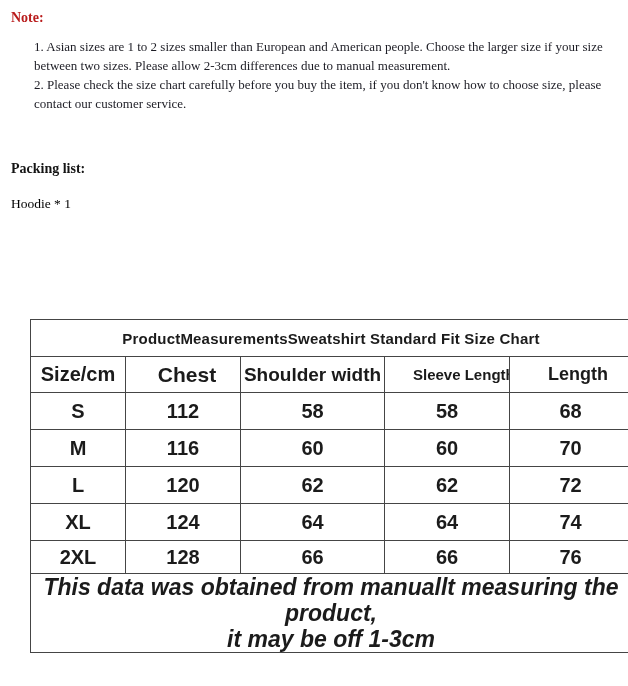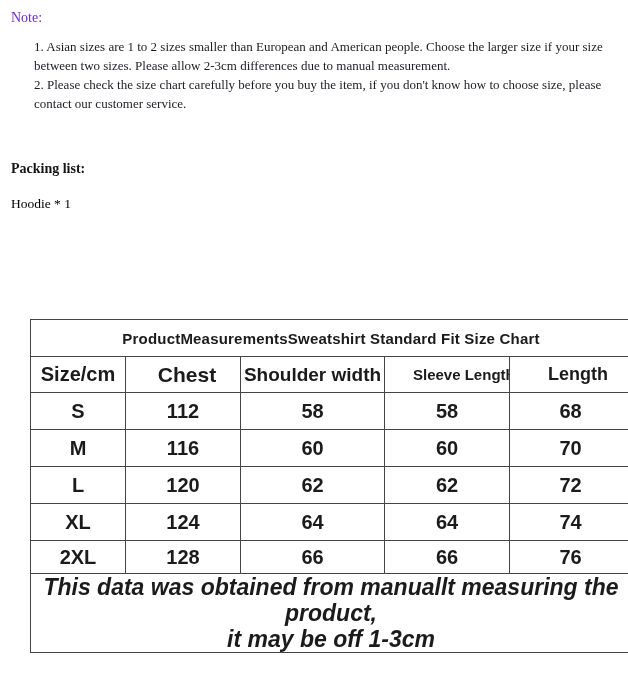--- a/index.html
+++ b/index.html
@@ -8,24 +8,24 @@
     height: 686px;
     background: #ffffff;
     overflow: hidden;
     font-family: "Liberation Serif", serif;
     color: #1a1a1a;
   }
   .content {
     padding: 8px 10px 0 11px;
   }
   .note-heading {
-    font-weight: normal;
+    font-weight: bold;
     font-size: 14px;
     line-height: 19px;
-    color: #6d28d9;
+    color: #b91c1c;
   }
   .note-list {
     margin-top: 10px;
     width: 606px;
   }
   .note-item {
     font-size: 13px;
     line-height: 19px;
     color: #1c1c24;
     margin-left: 23px;

